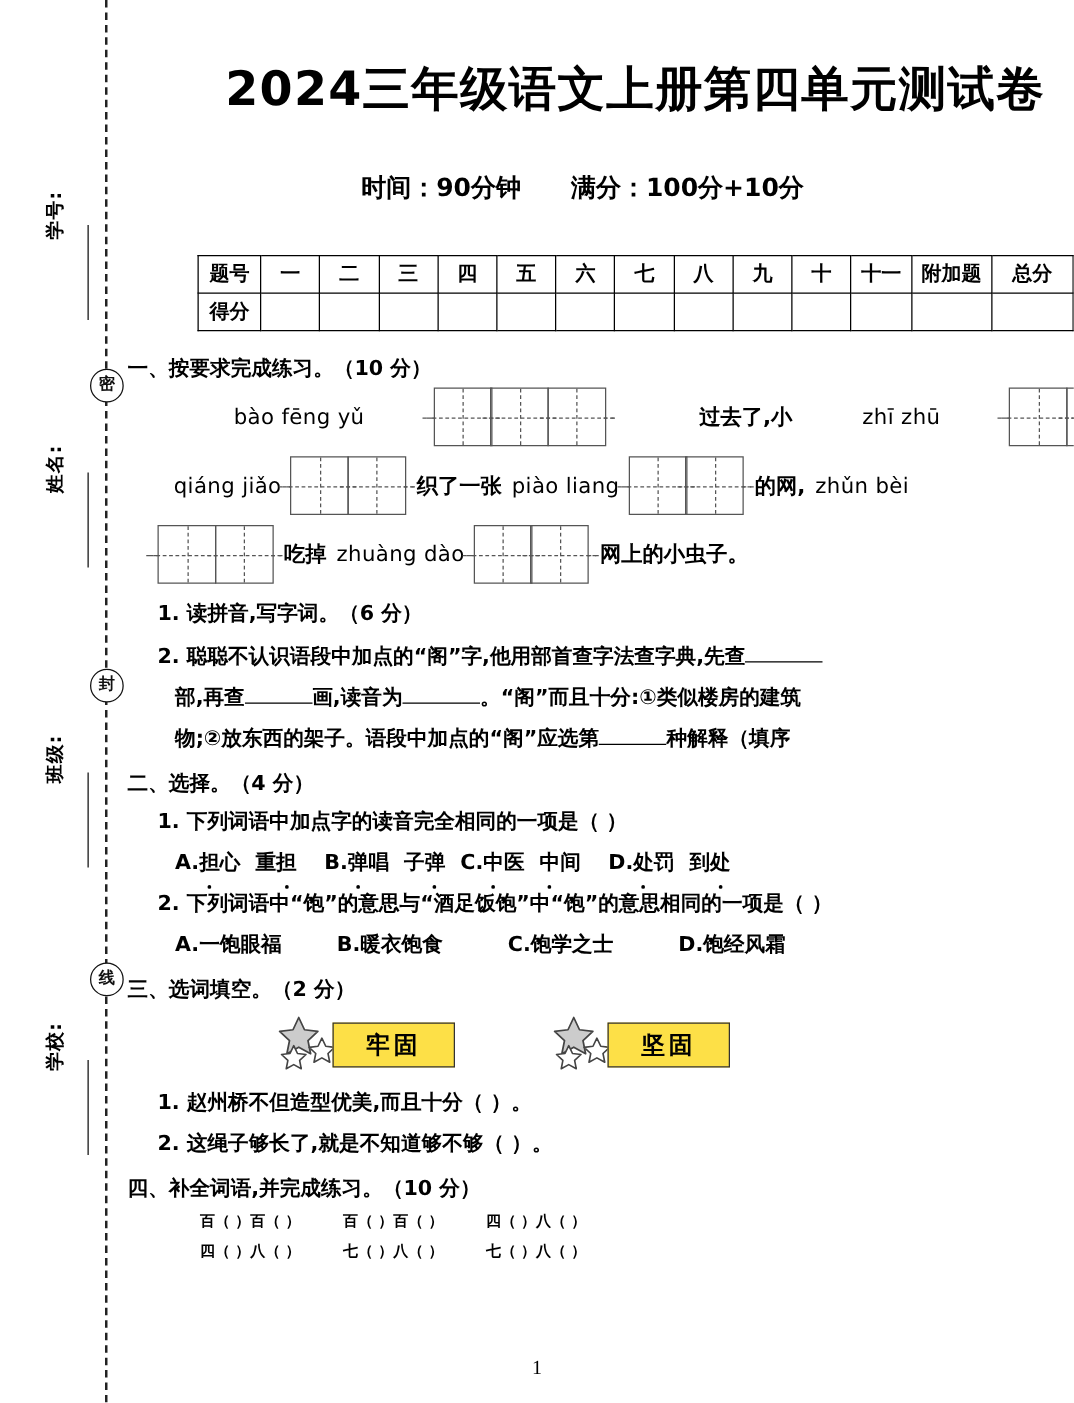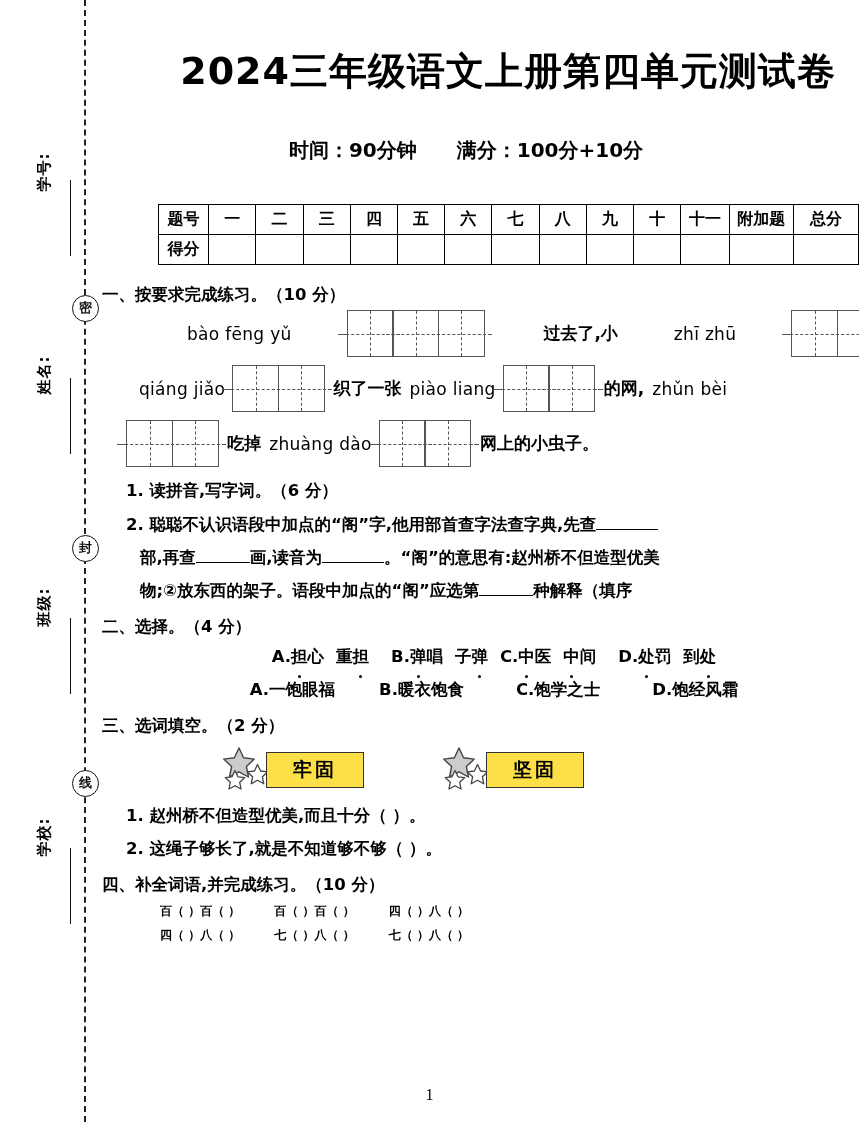--- a/index.html
+++ b/index.html
@@ -91,21 +91,20 @@
     font-size:16.5px;font-weight:bold;
     margin:0 0 3px 30px;
     line-height:30px;
   }
   .opts{
     font-family:"DejaVu Sans","Liberation Sans",sans-serif;
     font-size:16.5px;font-weight:bold;
     margin:0 0 3px 44px;
     line-height:30px;
     white-space:nowrap;
-    text-align:center;
   }
   .opts .sp{display:inline-block;width:22px;}
   .opts .sp-s{display:inline-block;width:12px;}
   .indent2{margin-left:44px;text-indent:0;}
   .hang{margin-left:30px;padding-left:17px;text-indent:-17px;line-height:31px;}
   .ul{display:inline-block;border-bottom:1.6px solid #000;vertical-align:baseline;}
   .ul-s{width:54px;height:18px;}
   .ul-m{width:62px;height:18px;}
 
   
@@ -264,21 +263,21 @@
 
     <div class="sec-head">一、按要求完成练习。（10 分）</div>
 
     <div class="py-row r1">
       <span class="py">bào fēng yǔ</span>
       <span class="grid">
         <span class="cell"></span>
         <span class="cell"></span>
         <span class="cell"></span>
       </span>
-      <span class="zh" style="margin-left:11px;">过去了,小</span>
+      <span class="zh" style="margin-left:27px;">过去了,小</span>
       <span class="py">zhī zhū</span>
       <span class="grid">
         <span class="cell"></span>
         <span class="cell"></span>
       </span>
       <span class="zh" style="margin-left:9px;">在</span>
         <span class="zh dot">阁</span>
         <span class="zh">楼的</span>
     </div>
 
@@ -311,31 +310,33 @@
       </span>
       <span class="zh" style="margin-left:9px;">网上的小虫子。</span>
     </div>
 
     <div class="qline" style="margin-top:9px;">1. 读拼音,写字词。（6 分）</div>
 
     <div class="qline hang">
       <span>2. 聪聪不认识语段中加点的“阁”字,他用部首查字法查字典,先查</span><span class="ul ul-m"></span>
     </div>
     <div class="qline indent2">
-      <span>部,再查</span><span class="ul ul-s"></span><span>画,读音为</span><span class="ul ul-m"></span><span>。“阁”的意思有:赵州桥不但造型优美</span>
+      <span>部,再查</span><span class="ul ul-s"></span><span>画,读音为</span><span class="ul ul-m"></span><span>。“阁”而且十分:①类似楼房的建筑</span>
     </div>
     <div class="qline indent2">
       <span>物;②放东西的架子。语段中加点的“阁”应选第</span><span class="ul ul-s"></span><span>种解释（填序</span>
     </div>
 
     <div class="sec-head" style="margin-top:10px;">二、选择。（4 分）</div>
+    <div class="qline">1. 下列词语中加点字的读音完全相同的一项是（      ）</div>
     <div class="opts">
       <span><span>A.</span><span class="dot">担</span><span>心</span><span class="sp-s"></span><span>重</span><span class="dot">担</span></span><span class="sp"></span><span><span>B.</span><span class="dot">弹</span><span>唱</span><span class="sp-s"></span><span>子</span><span class="dot">弹</span></span><span class="sp-s"></span><span><span>C.</span><span class="dot">中</span><span>医</span><span class="sp-s"></span><span class="dot">中</span><span>间</span></span><span class="sp"></span><span><span>D.</span><span class="dot">处</span><span>罚</span><span class="sp-s"></span><span>到</span><span class="dot">处</span></span>
     </div>
 
+    <div class="qline">2. 下列词语中“饱”的意思与“酒足饭饱”中“饱”的意思相同的一项是（      ）</div>
     <div class="opts">
       <span><span>A.</span><span>一饱眼福</span></span><span class="sp" style="width:44px;"></span><span><span>B.</span><span>暖衣饱食</span></span><span class="sp" style="width:52px;"></span><span><span>C.</span><span>饱学之士</span></span><span class="sp" style="width:52px;"></span><span><span>D.</span><span>饱经风霜</span></span>
     </div>
 
     <div class="sec-head" style="margin-top:10px;">三、选词填空。（2 分）</div>
 
     <div class="choice-row">
       <div class="choice-unit">
         <div class="stars">
           <svg class="star" style="left:2px;top:1px;" width="34" height="33" viewBox="0 0 34 33">

